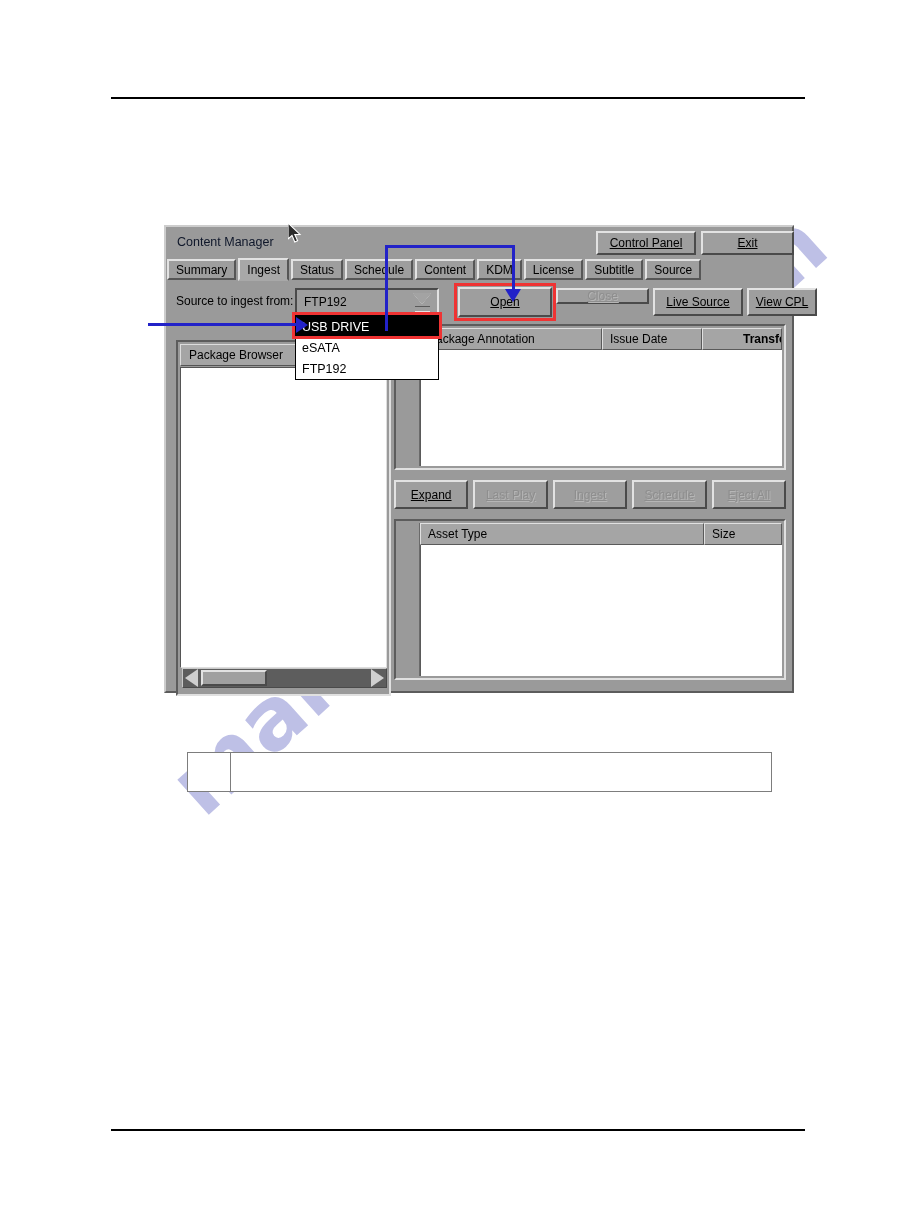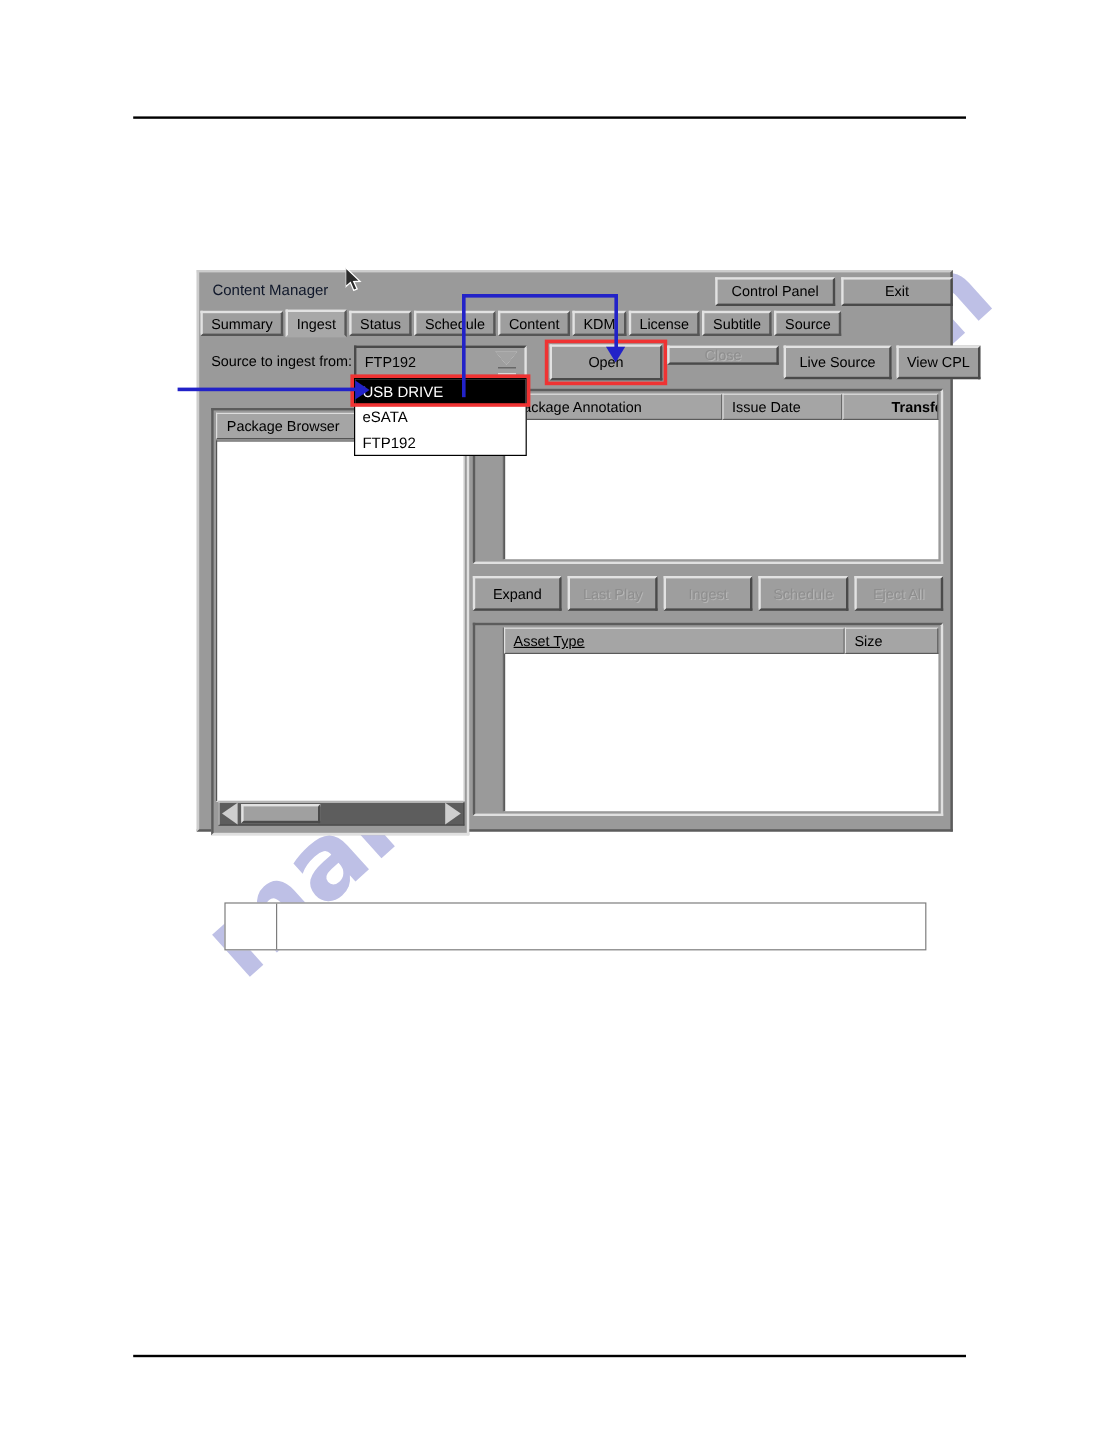--- a/index.html
+++ b/index.html
@@ -71,20 +71,21 @@
     border-right: 2px solid #4a4a4a;
     border-bottom: 2px solid #4a4a4a;
     box-sizing: border-box;
     display: flex;
     align-items: center;
     justify-content: center;
     font-size: 12px;
     color: #000;
     cursor: default;
     line-height: 1;
+    text-decoration: underline;
   }
   .btn.disabled { color: #8e8e8e; text-shadow: 1px 1px 0 #b6b6b6; }
 
   
   #title-bar {
     position: absolute;
     left: 0; top: 0; right: 0; height: 32px;
   }
   #window-title {
     position: absolute;
@@ -360,21 +361,21 @@
     left: 2px; top: 2px; width: 22px; bottom: 2px;
     background: #9a9a9a;
     border-right: 1px solid #6a6a6a;
     box-sizing: border-box;
   }
   #asset-table-head {
     position: absolute;
     left: 24px; top: 2px; right: 2px; height: 22px;
     display: flex;
   }
-  #th-asset-type { flex: 1 1 auto; text-decoration: underline; }
+  #th-asset-type { flex: 1 1 auto; }
   #th-size { width: 78px; flex: 0 0 78px; }
   #asset-table-body {
     position: absolute;
     left: 24px; top: 24px; right: 2px; bottom: 2px;
     background: #ffffff;
     border-left: 1px solid #5a5a5a;
     box-sizing: border-box;
   }
 
   

